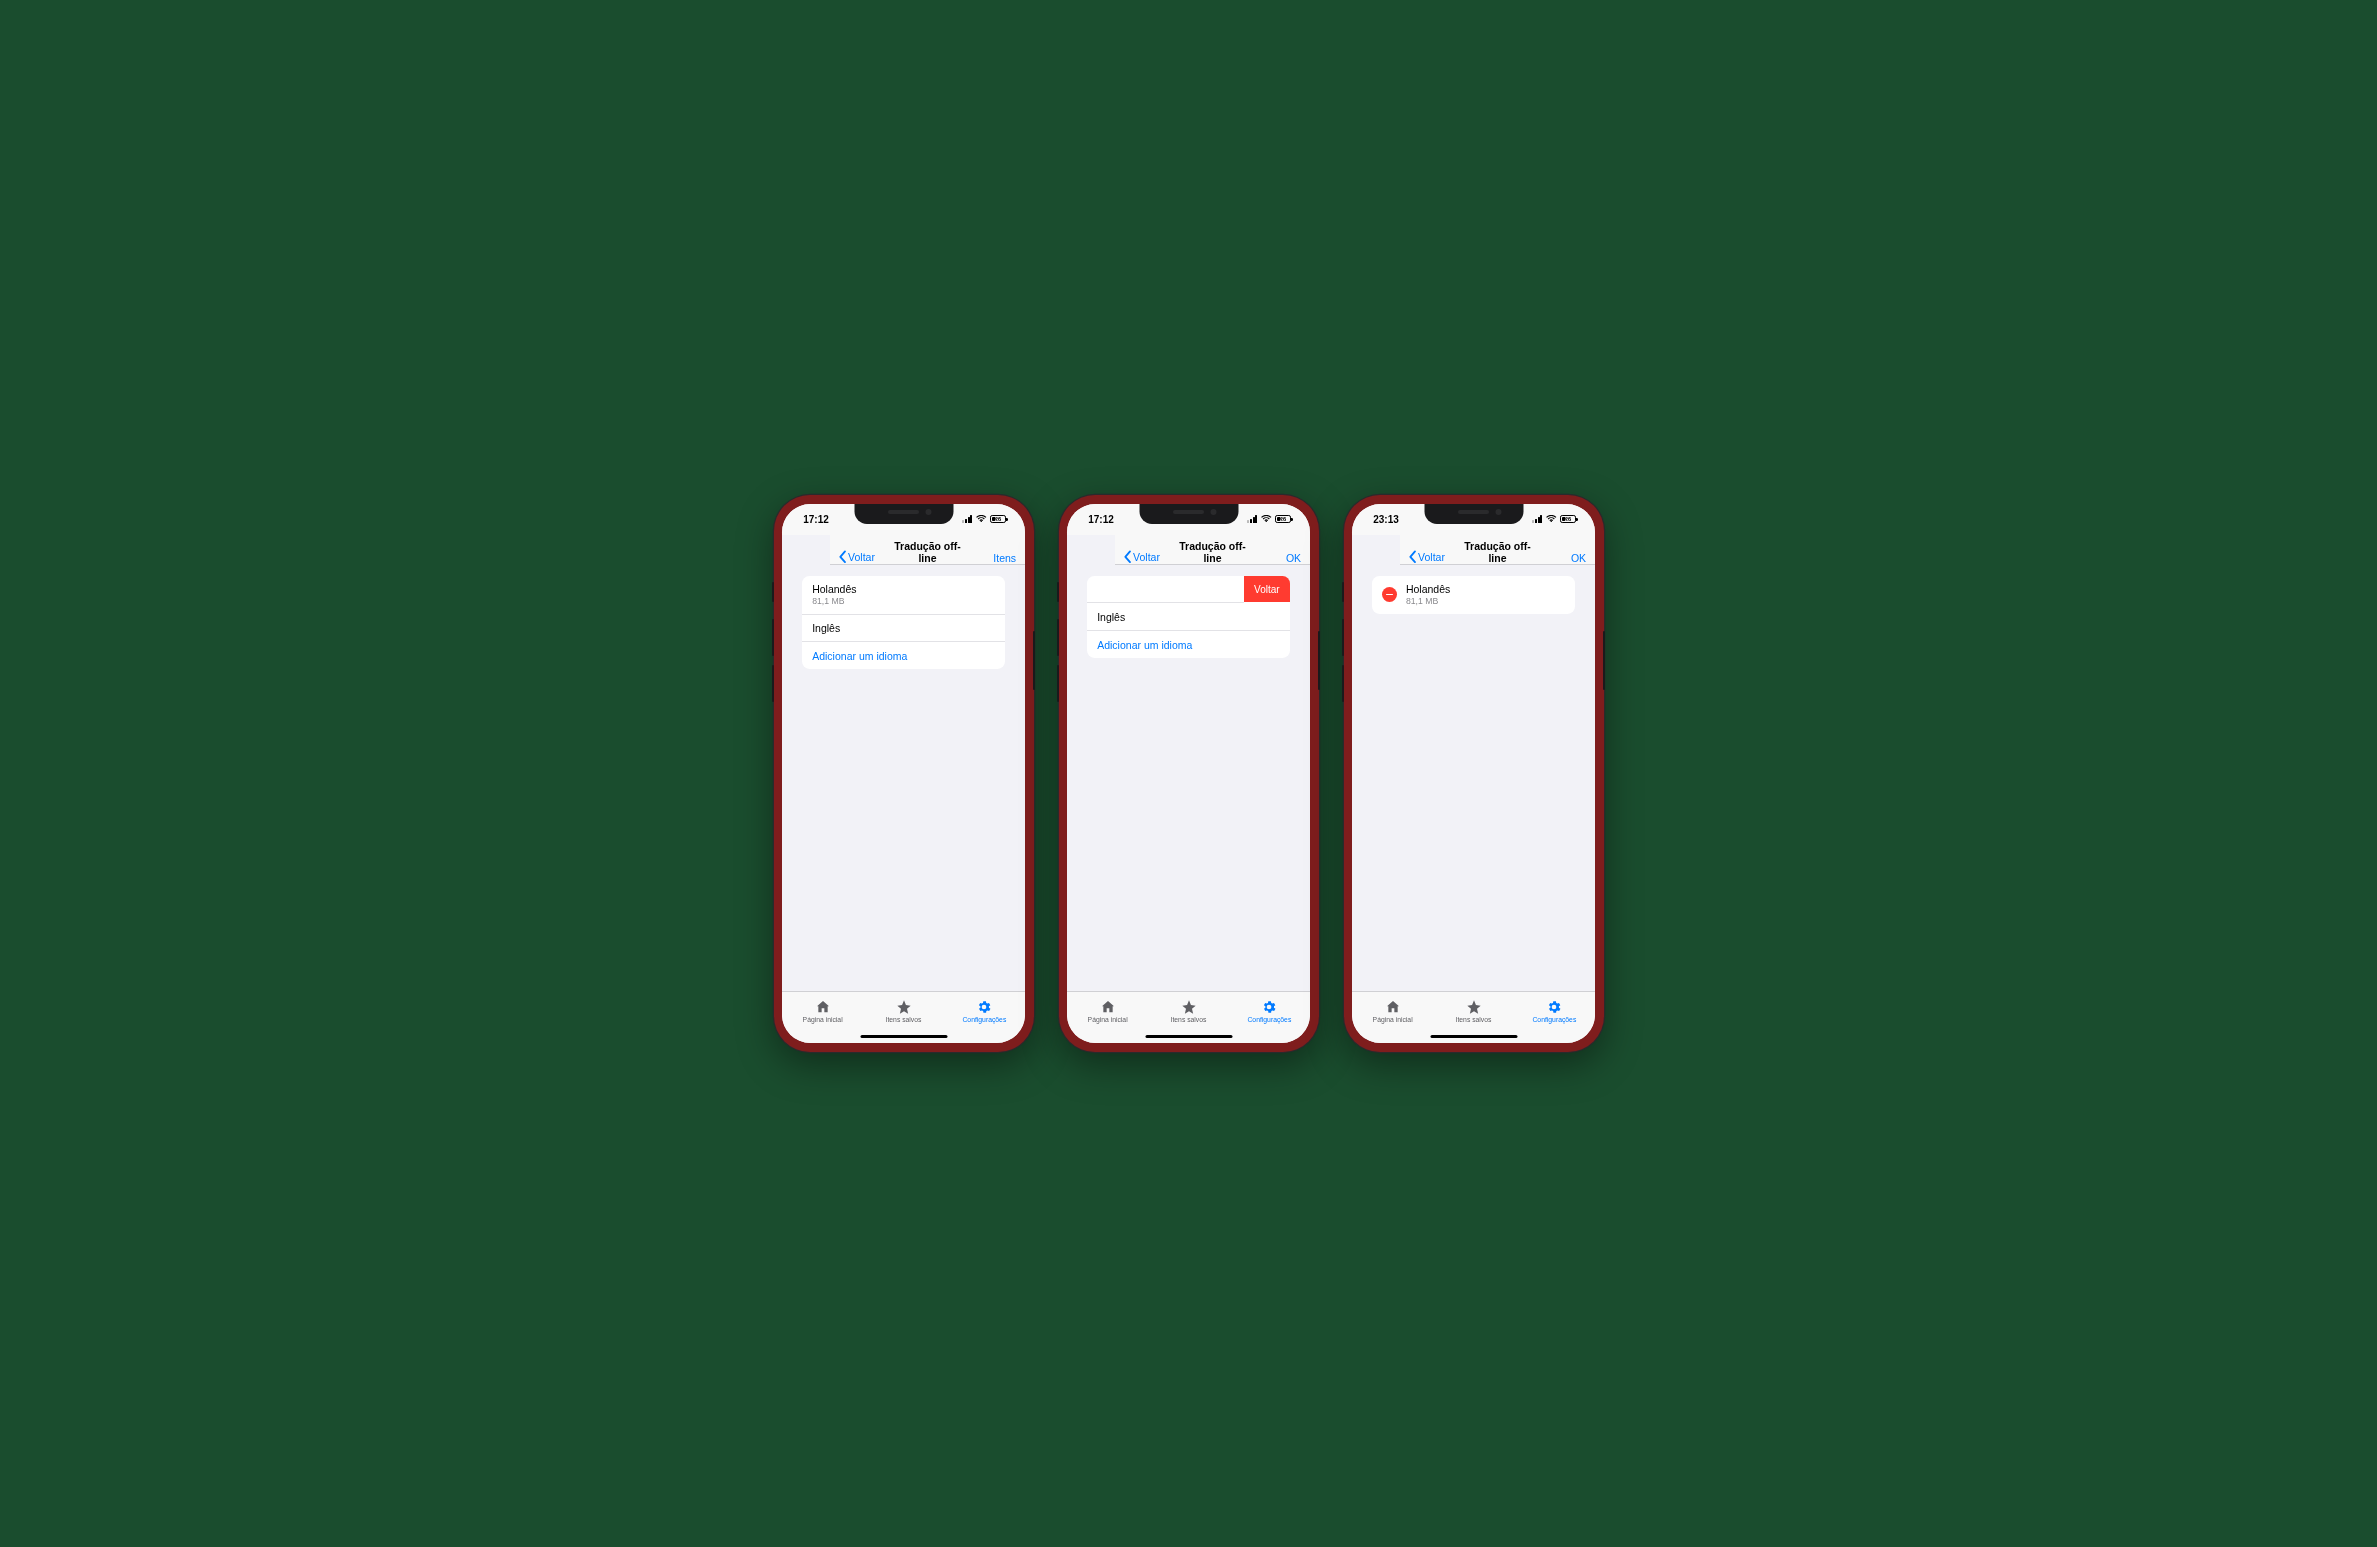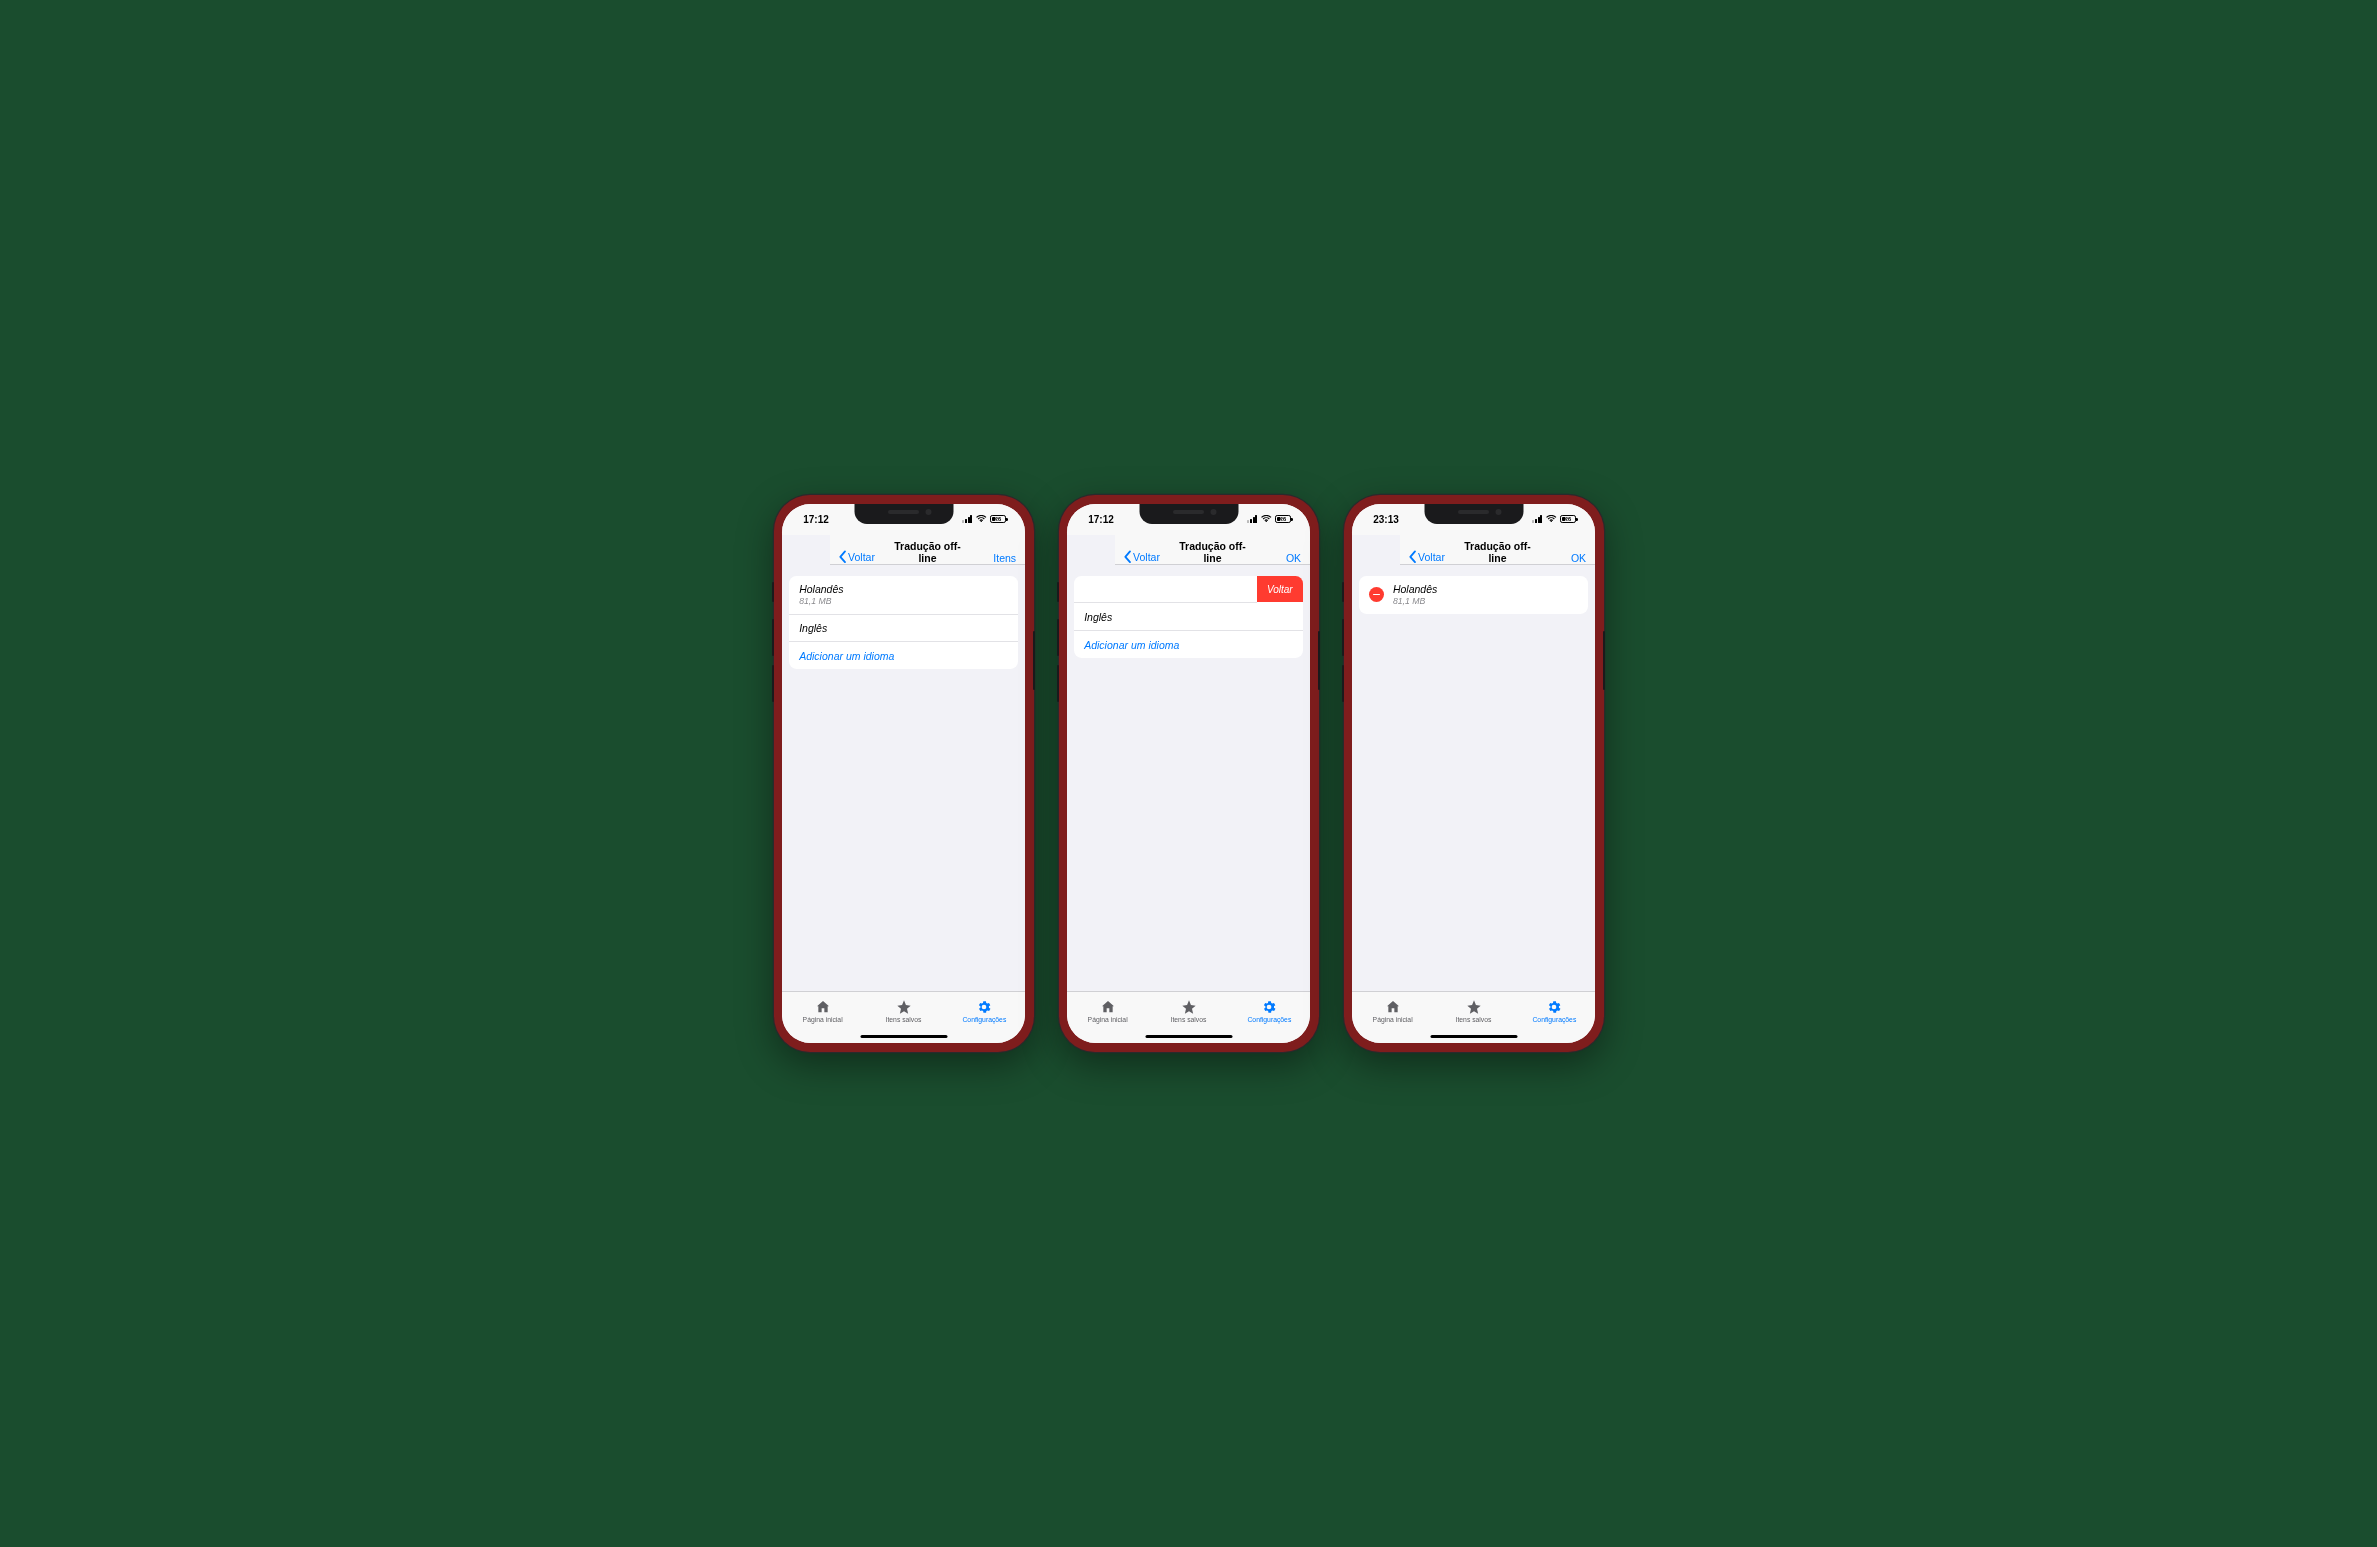--- a/index.html
+++ b/index.html
@@ -153,23 +153,22 @@
   }
   .nav-action {
     color: #007aff;
     font-size: 10.5px;
     min-width: 50px;
     text-align: right;
   }
   .nav-action.bold { font-weight: 400; }
   .content {
     flex: 1;
-    padding: 11px 7px;
+    padding: 11px 20px;
     overflow: hidden;
-    font-style: italic;
   }
   .card {
     background: #fff;
     border-radius: 7.4px;
     overflow: hidden;
   }
   .row {
     padding: 7.4px 10px;
     border-bottom: 0.3px solid #e2e2e6;
     display: flex;

